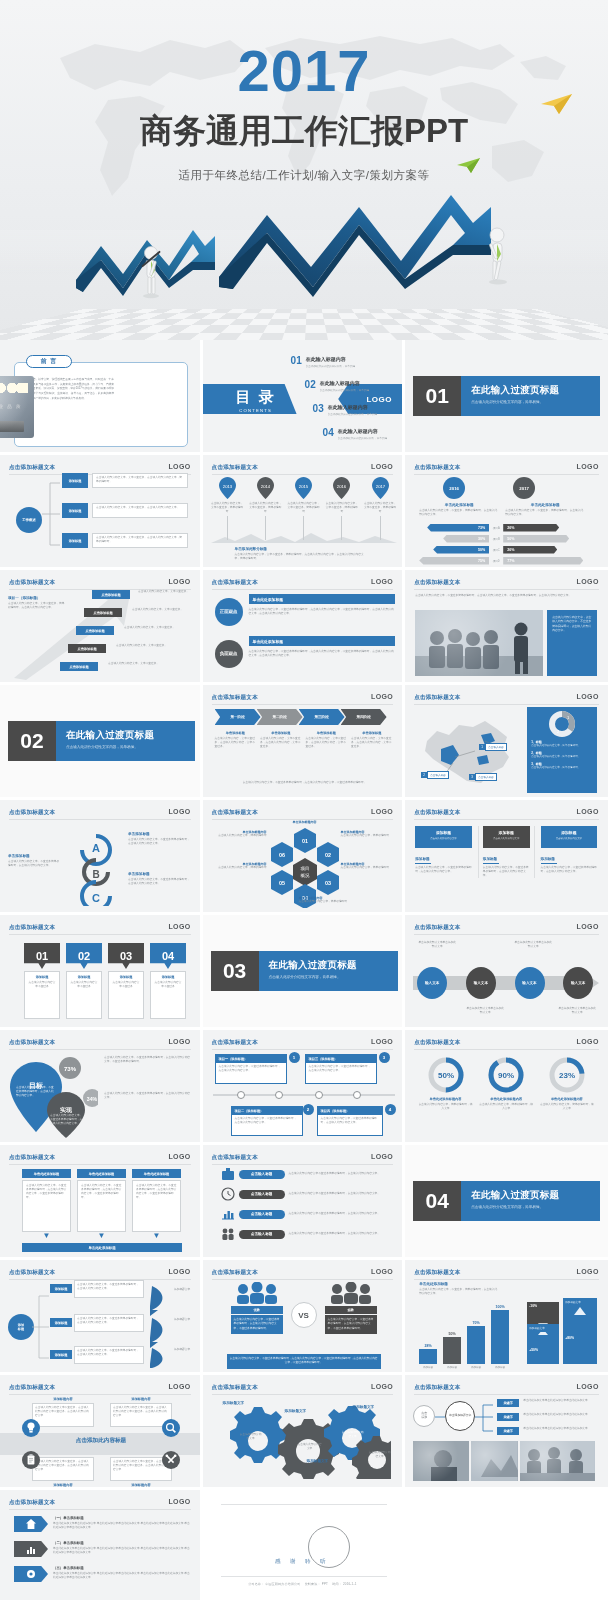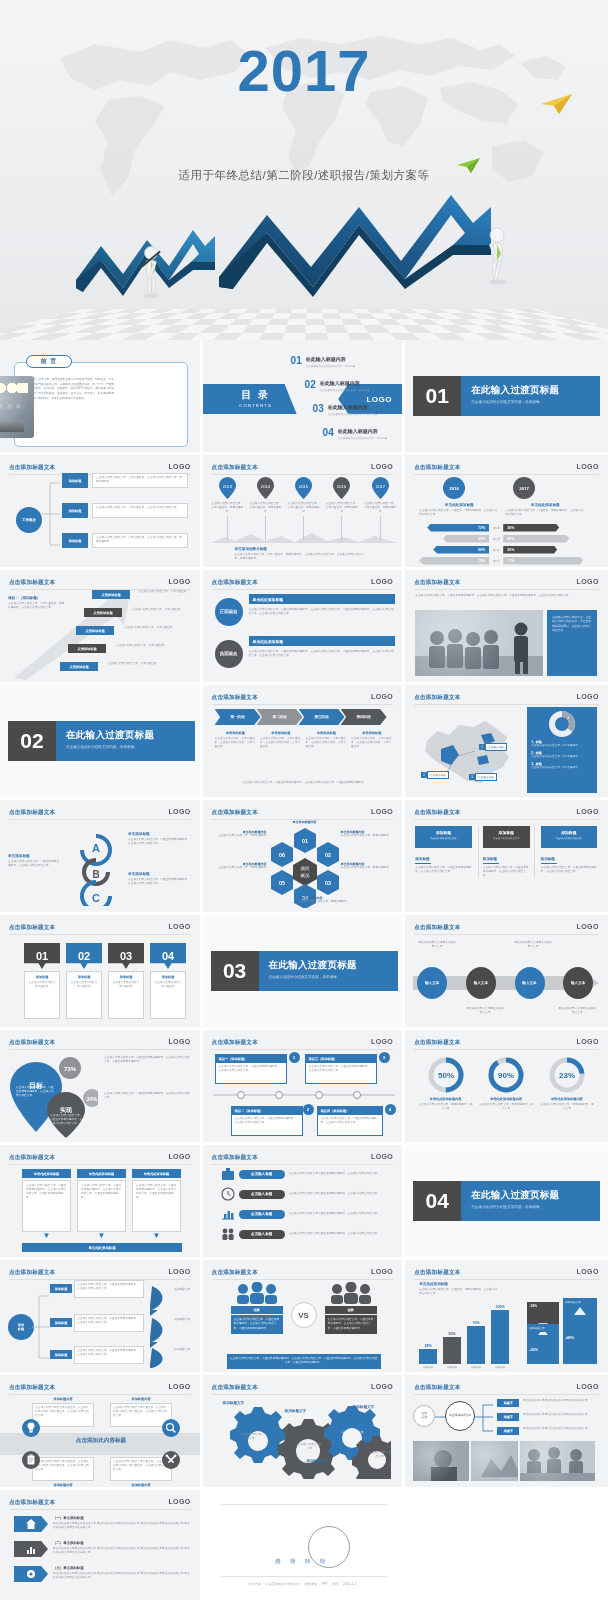--- a/index.html
+++ b/index.html
@@ -125,21 +125,21 @@
     background:#2f77b5;
     clip-path: polygon(0 0, 88% 0, 100% 100%, 0 100%);
   }
   .toc-logo {
     position:absolute; right:-8px; top:44px; width:72px; height:30px; background:#2f77b5;
     clip-path: polygon(14% 0, 100% 0, 100% 100%, 14% 100%, 0 50%);
     display:flex; align-items:center; justify-content:center;
     color:#fff; font-size:8px; font-weight:bold; letter-spacing:.5px; padding-left:10px;
   }
   .toc-main { position:absolute; left:14px; top:48px; width:78px; text-align:center;color:#fff;}
-  .toc-main .a{font-size:10px;font-weight:bold;letter-spacing:2px;}
+  .toc-main .a{font-size:15px;font-weight:bold;letter-spacing:2px;}
   .toc-main .b{font-size:4.2px;letter-spacing:1.2px;margin-top:1px;}
   .toc-item { position:absolute; display:flex; align-items:flex-start; }
   .toc-item .n { font-size:10px; font-weight:bold; color:#2f77b5; margin-right:4px; line-height:1;}
   .toc-item .tt { font-size:5px; font-weight:bold; color:#3f4346; }
   .toc-item .ss { font-size:2.6px; color:#9aa0a4; margin-top:2px;}
 
   
   .thanks-wrap{position:absolute;inset:0;background:#fff;}
   .th-rule{position:absolute;left:18px;width:166px;height:1px;background:#e0e2e4;}
   .th-word{position:absolute;left:0;top:44px;width:100%;text-align:center;
@@ -236,21 +236,22 @@
   <svg class="plane" style="left:540px; top:92px;" width="34" height="24">
     <path d="M1 12 L32 2 L19 22 L14 14 Z" fill="#f2c84b"></path>
     <path d="M14 14 L32 2 L19 22 Z" fill="#e0b22f"></path>
   </svg>
   <svg class="plane" style="left:456px; top:156px;" width="26" height="18">
     <path d="M1 9 L24 2 L15 17 L11 11 Z" fill="#8dc63f"></path>
     <path d="M11 11 L24 2 L15 17 Z" fill="#74ad2e"></path>
   </svg>
 
   <div class="cover-year">2017</div>
-  <div class="cover-sub">适用于年终总结/第二阶段/述职报告/策划方案等</div>
+  <div class="cover-title">商务通用工作汇报PPT</div>
+  <div class="cover-sub">适用于年终总结/工作计划/输入文字/策划方案等</div>
 </div>
 
 <div class="grid">
 
   <div class="row">
 
     <div class="slide">
       <div class="pref-box"></div>
       <div class="pref-tag">前 言</div>
       <div class="pref-txt">本年度总结，以求文简、说理透彻全面展示工作过程与成果。回顾过去一年来工作，积极参与各项业务工作，认真完成上级布置的任务，努力学习、自我完善提升综合素质。深刻反思、深度查找，坚定2017年的信念，我们需要不断加强自身工作学习及理论知识、业务知识、提升不足，勇于担心，以更高的标准要求，更加严谨的作风，更良好的精神状态争先创优。</div>

